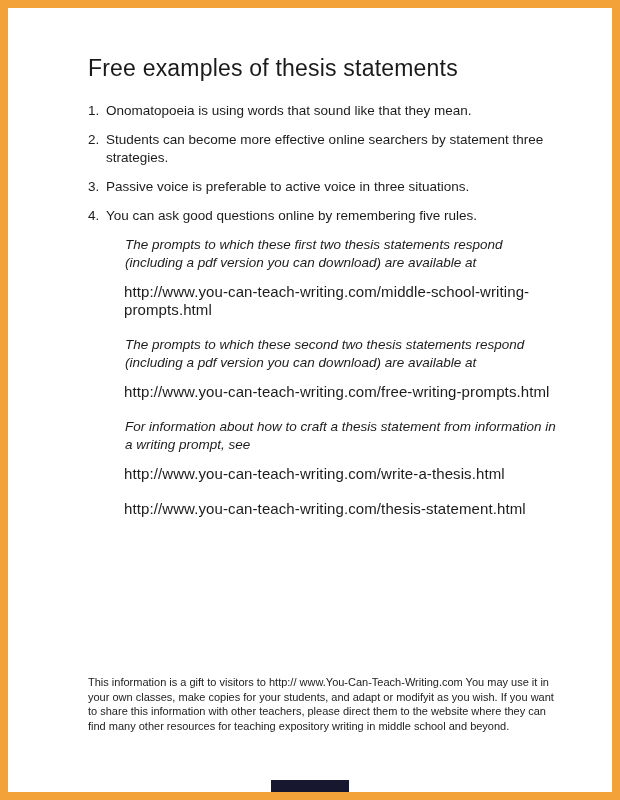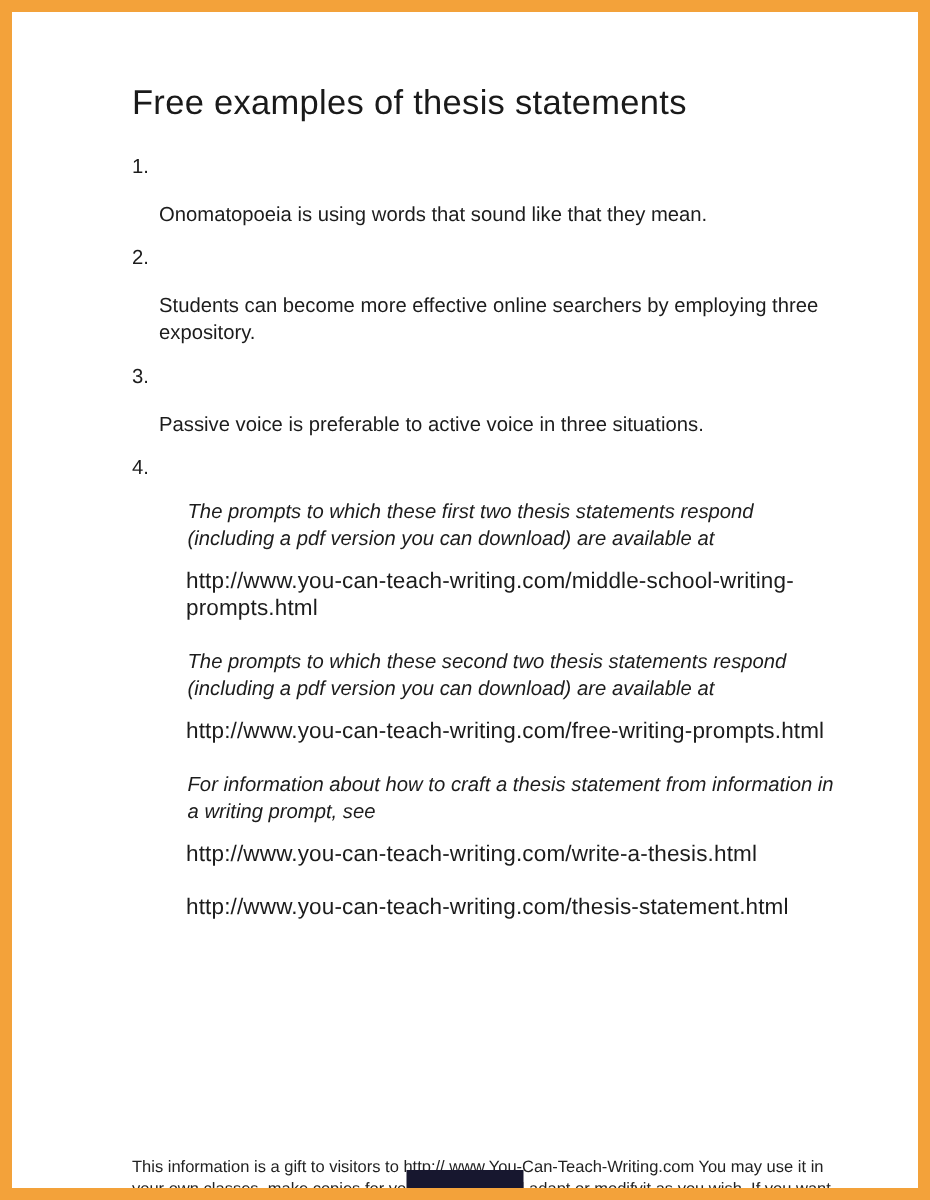--- a/index.html
+++ b/index.html
@@ -31,21 +31,20 @@
     display: flex;
     font-size: 13.5px;
     line-height: 1.28;
     margin-bottom: 12px;
   }
   .list-item .num {
     flex: 0 0 18px;
   }
   .list-item .txt {
     max-width: 440px;
-    margin-top: 32px;
   }
   .section { margin-top: 2px; }
   .indent-para {
     margin-left: 37px;
     max-width: 432px;
     font-size: 13.5px;
     line-height: 1.33;
     margin-bottom: 11px;
     font-style: italic;
   }
@@ -82,28 +81,29 @@
 
     <h1 class="title">Free examples of thesis statements</h1>
 
     <div class="list">
       <div class="list-item">
         <span class="num">1.</span>
         <span class="txt">Onomatopoeia is using words that sound like that they mean.</span>
       </div>
       <div class="list-item">
         <span class="num">2.</span>
-        <span class="txt">Students can become more effective online searchers by employing three expository.</span>
+        <span class="txt">Students can become more effective online searchers by statement three strategies.</span>
       </div>
       <div class="list-item">
         <span class="num">3.</span>
         <span class="txt">Passive voice is preferable to active voice in three situations.</span>
       </div>
       <div class="list-item">
         <span class="num">4.</span>
+        <span class="txt">You can ask good questions online by remembering five rules.</span>
       </div>
     </div>
 
     <div class="section">
       <p class="indent-para">The prompts to which these first two  thesis statements respond (including a pdf version you can download) are available at</p>
       <p class="url-line">http://www.you-can-teach-writing.com/middle-school-writing-prompts.html</p>
     </div>
 
     <div class="section">
       <p class="indent-para">The prompts to which these second two thesis statements respond (including a pdf version you can download) are available at</p>

